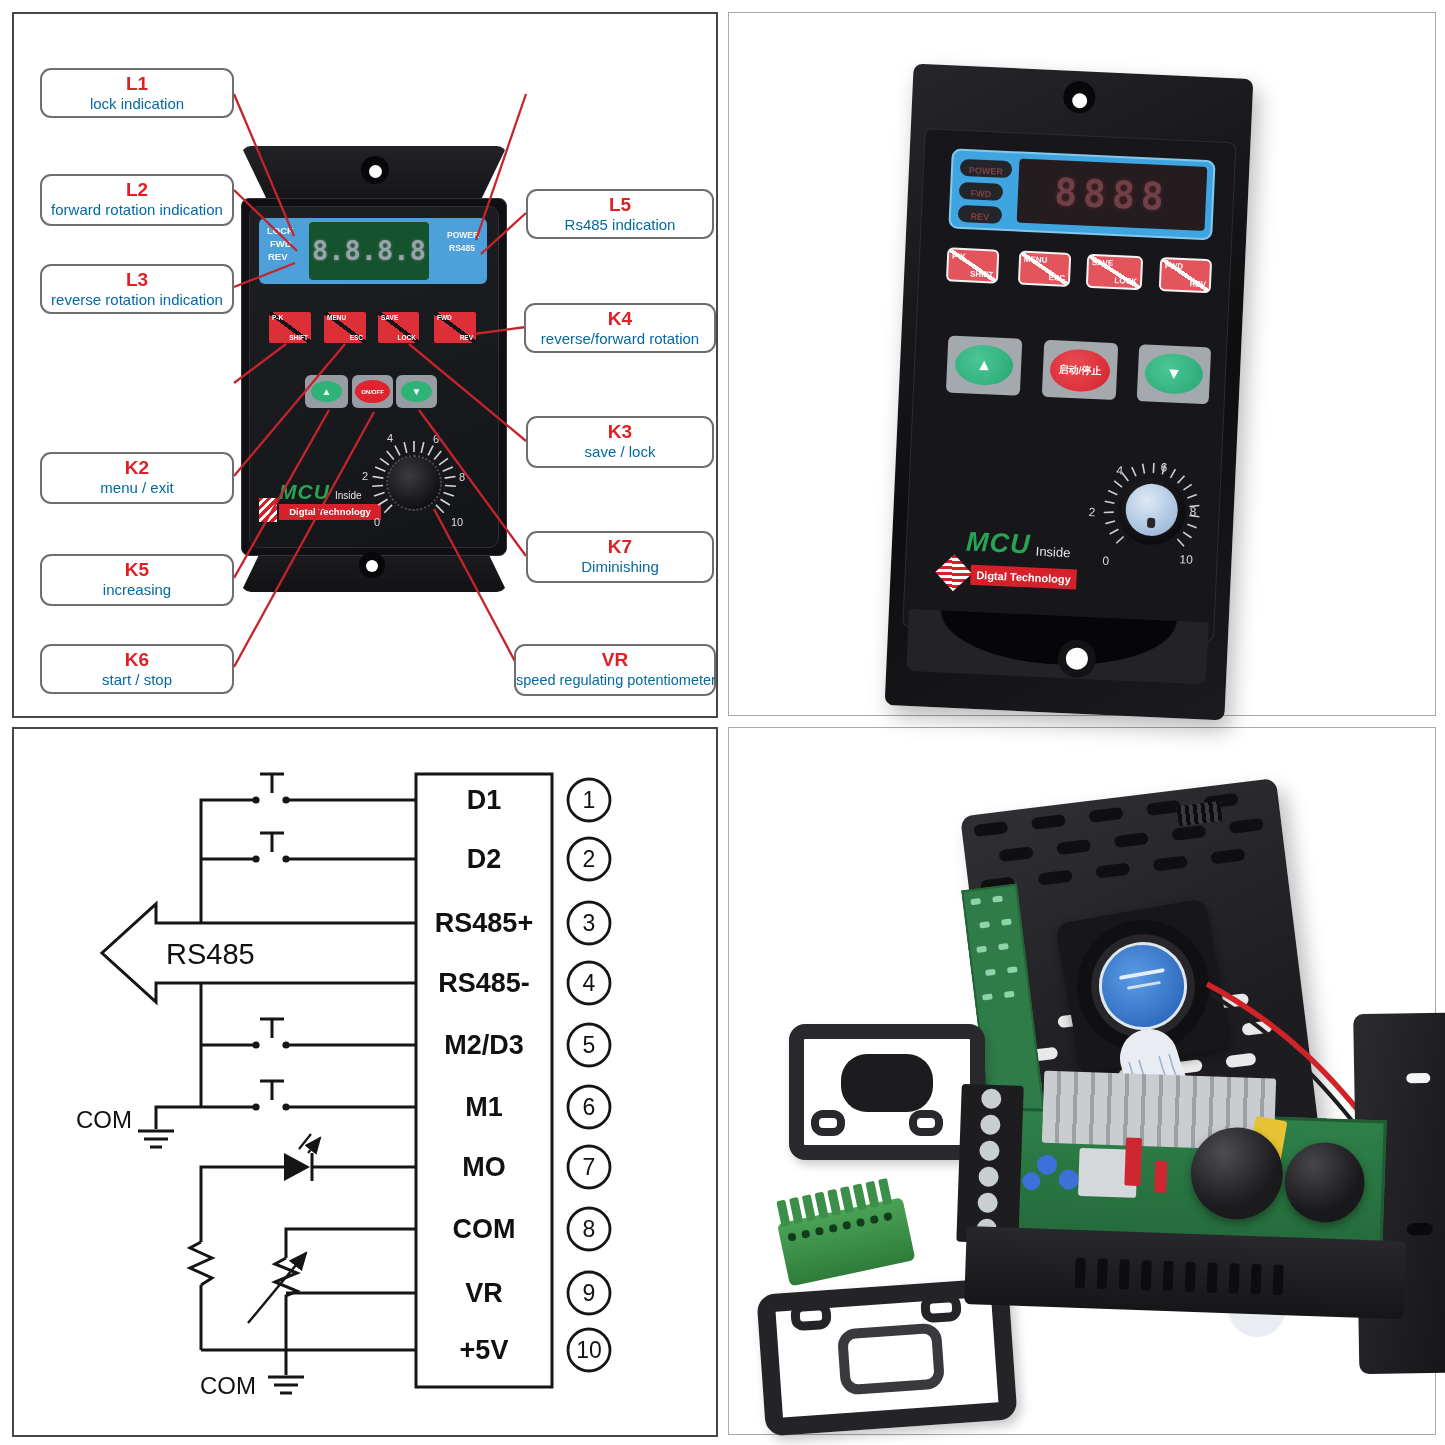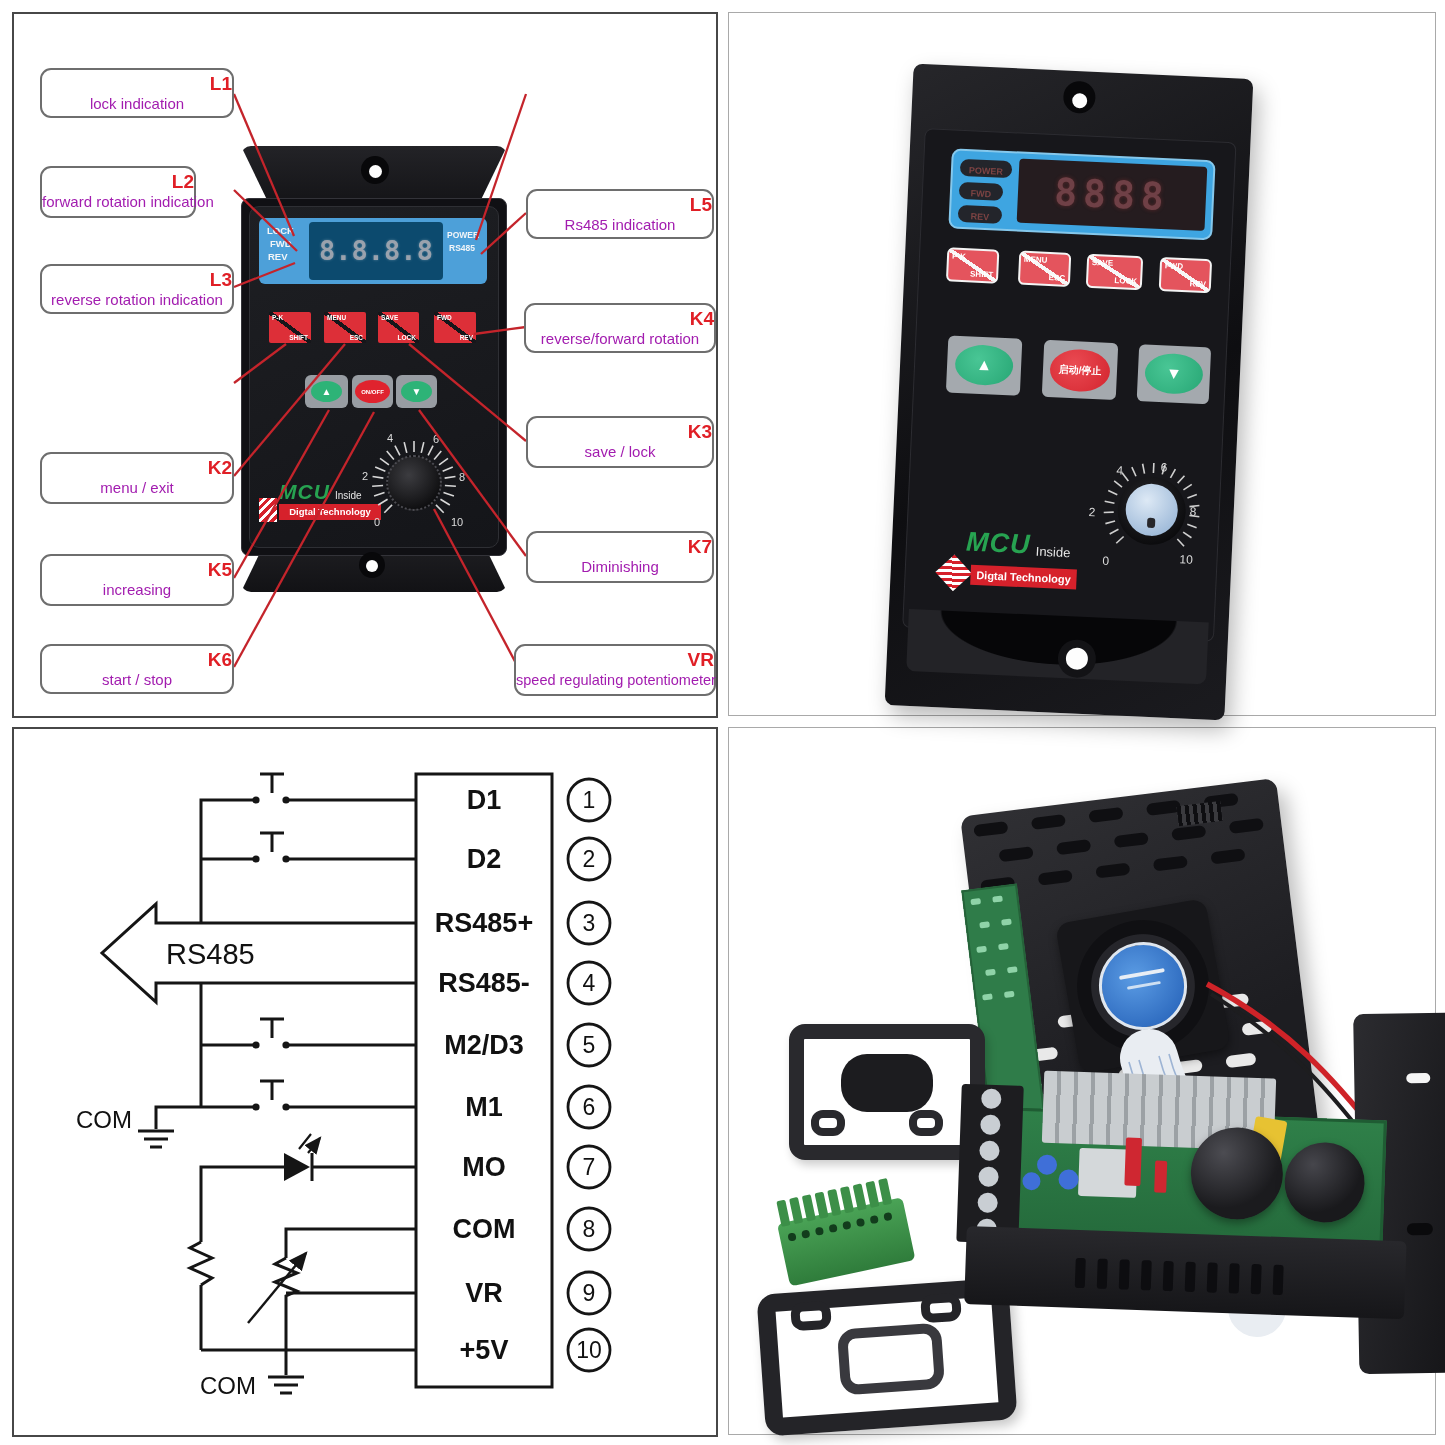--- a/index.html
+++ b/index.html
@@ -5,22 +5,22 @@
   html,body{margin:0;padding:0;}
   body{width:1445px;height:1445px;background:#ffffff;position:relative;
        font-family:"Liberation Sans",sans-serif;overflow:hidden;}
   .quad{position:absolute;background:#fff;}
   .q-dark{border:2px solid #474747;}
   .q-light{border:1px solid #a9a9a9;}
 
   
   .callout{position:absolute;border:2px solid #6e6e6e;border-radius:11px;background:#fff;
            text-align:center;z-index:6;padding-top:3px;box-sizing:border-box;}
-  .c-id{color:#e01f26;font-weight:bold;font-size:19px;line-height:22px;text-align:right;}
-  .c-desc{color:#a21caf;font-size:15px;line-height:18px;white-space:nowrap;}
+  .c-id{color:#e01f26;font-weight:bold;font-size:19px;line-height:22px;}
+  .c-desc{color:#0369a1;font-size:15px;line-height:18px;white-space:nowrap;}
 
   .lines-svg{position:absolute;left:0;top:0;z-index:5;pointer-events:none;}
 
   
   .dev{position:absolute;z-index:2;}
   .abs{position:absolute;}
   .ear{position:absolute;background:linear-gradient(#232327,#121215);}
   .hole-o{position:absolute;background:#08080a;border-radius:50%;}
   .hole-i{position:absolute;background:#fdfdfd;border-radius:50%;}
   .devbody{position:absolute;background:#101014;border:1px solid #333339;border-radius:8px;}
@@ -68,21 +68,21 @@
       <path d="M512,427 L395,330"></path>
         <path d="M512,542 L405,396"></path>
         <path d="M505,655 L420,495"></path>
     </g>
   </svg>
 
   <div class="callout" style="left:26px;top:54px;width:194px;height:50px">
     <div class="c-id">L1</div>
     <div class="c-desc">lock indication</div>
   </div>
-  <div class="callout" style="left:26px;top:152px;width:156px;height:52px">
+  <div class="callout" style="left:26px;top:160px;width:194px;height:52px">
     <div class="c-id">L2</div>
     <div class="c-desc">forward rotation indication</div>
   </div>
   <div class="callout" style="left:26px;top:250px;width:194px;height:50px">
     <div class="c-id">L3</div>
     <div class="c-desc">reverse rotation indication</div>
   </div>
   <div class="callout" style="left:26px;top:438px;width:194px;height:52px">
     <div class="c-id">K2</div>
     <div class="c-desc">menu / exit</div>
@@ -125,21 +125,21 @@
     <div class="ear" style="left:0;top:380px;width:266px;height:66px;clip-path:polygon(12% 0,88% 0,100% 100%,0 100%);border-radius:10px"></div>
     <div class="devbody" style="left:0;top:52px;width:264px;height:356px"></div>
     <div class="devface" style="left:8px;top:60px;width:248px;height:340px"></div>
 
     <div class="disp" style="left:18px;top:72px;width:228px;height:66px;background:#4da0d9">
       <span class="ind" style="left:8px;top:7px;font-size:9.5px">LOCK</span>
       <span class="ind" style="left:11px;top:20px;font-size:9.5px">FWD</span>
       <span class="ind" style="left:9px;top:33px;font-size:9.5px">REV</span>
       <span class="ind" style="left:188px;top:12px;font-size:8.5px">POWER</span>
       <span class="ind" style="left:190px;top:25px;font-size:8.5px">RS485</span>
-      <div class="lcd" style="left:50px;top:4px;width:134px;height:58px;background:#0c4a6e">
+      <div class="lcd" style="left:50px;top:4px;width:120px;height:58px;background:#14532d">
         <span class="digits" style="font-size:27px;line-height:58px;color:#9aa2ad;text-shadow:0 0 3px rgba(255,255,255,.3)">8.8.8.8</span>
       </div>
     </div>
 
     <div class="key" style="left:28px;top:166px;width:42px;height:31px;background:#dd2f38;border-radius:2px">
       <i class="slash slash-dark"></i>
       <span class="k-top" style="font-size:6.5px">P-K</span>
       <span class="k-bot" style="font-size:6.5px">SHIFT</span>
     </div>
     <div class="key" style="left:83px;top:166px;width:42px;height:31px;background:#dd2f38;border-radius:2px">

